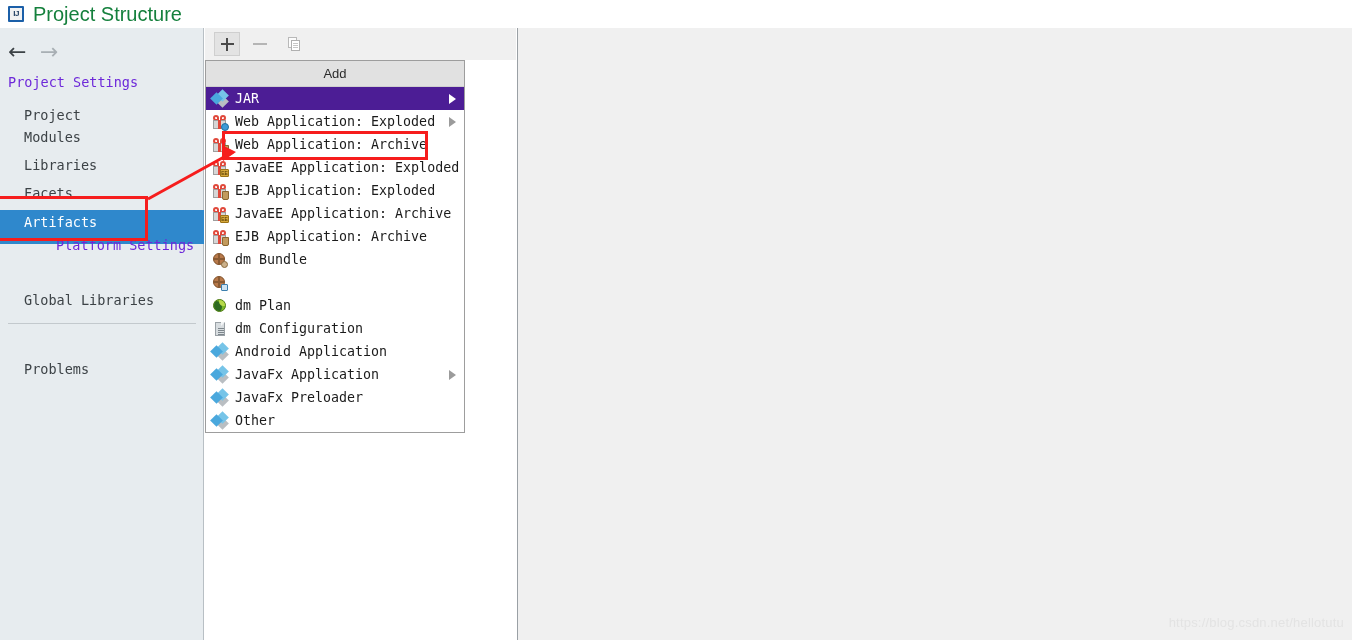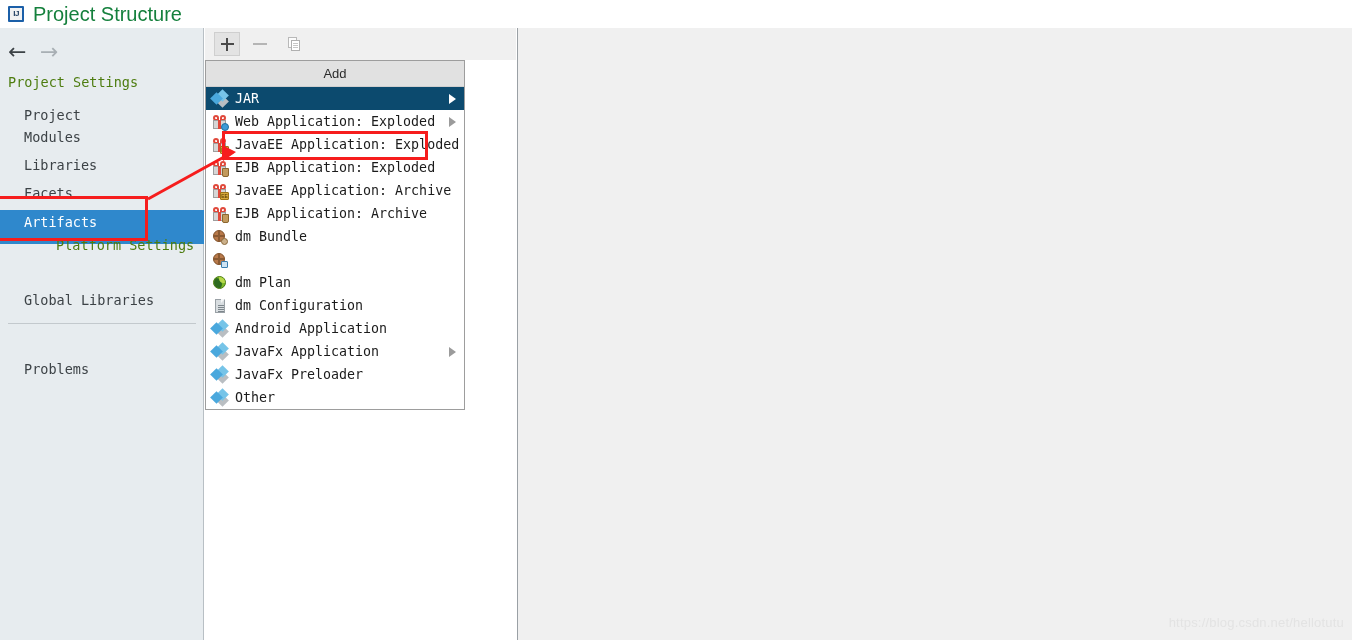--- a/index.html
+++ b/index.html
@@ -85,21 +85,21 @@
     font-family: "DejaVu Sans", sans-serif;
   }
   #nav-back  { left: 8px;  top: 5px; color: #3c4246; }
   #nav-fwd   { left: 40px; top: 5px; color: #a8afb4; }
 
   .nav-group-title {
     position: absolute;
     left: 8px;
     font-family: "DejaVu Sans Mono", monospace;
     font-size: 13.5px;
-    color: #4d7c0f;
+    color: #6d28d9;
     letter-spacing: 0px;
     white-space: nowrap;
   }
   .nav-item {
     position: absolute;
     left: 0;
     width: 204px;
     height: 22px;
     line-height: 22px;
     box-sizing: border-box;
@@ -229,21 +229,21 @@
     display: flex;
     align-items: center;
     padding-left: 6px;
     box-sizing: border-box;
     font-family: "DejaVu Sans Mono", monospace;
     font-size: 13.3px;
     color: #1b1b1b;
     white-space: nowrap;
   }
   .menu-item.highlighted {
-    background: #0c4a6e;
+    background: #4c1d95;
     color: #ffffff;
   }
   .menu-item .label { margin-left: 7px; }
   .submenu-arrow {
     position: absolute;
     right: 8px;
     top: 50%;
     margin-top: -5px;
     width: 0; height: 0;
     border-left: 7px solid #9b9b9b;
@@ -508,20 +508,30 @@
       <span class="bow-l"></span>
         <span class="bow-r"></span>
         <span class="box"></span>
         <span class="ribbon-v"></span>
       <span class="badge blue"></span>
     </span>
     <span class="label">Web Application: Exploded</span>
     <span class="submenu-arrow"></span>
   </div>
 
+  <div class="menu-item">
+    <span class="ico ico-gift">
+      <span class="bow-l"></span>
+        <span class="bow-r"></span>
+        <span class="box"></span>
+        <span class="ribbon-v"></span>
+      <span class="badge jar"></span>
+    </span>
+    <span class="label">Web Application: Archive</span>
+  </div>
 
   <div class="menu-item">
     <span class="ico ico-gift">
       <span class="bow-l"></span>
         <span class="bow-r"></span>
         <span class="box"></span>
         <span class="ribbon-v"></span>
       <span class="badge ee">EE</span>
     </span>
     <span class="label">JavaEE Application: Exploded</span>

